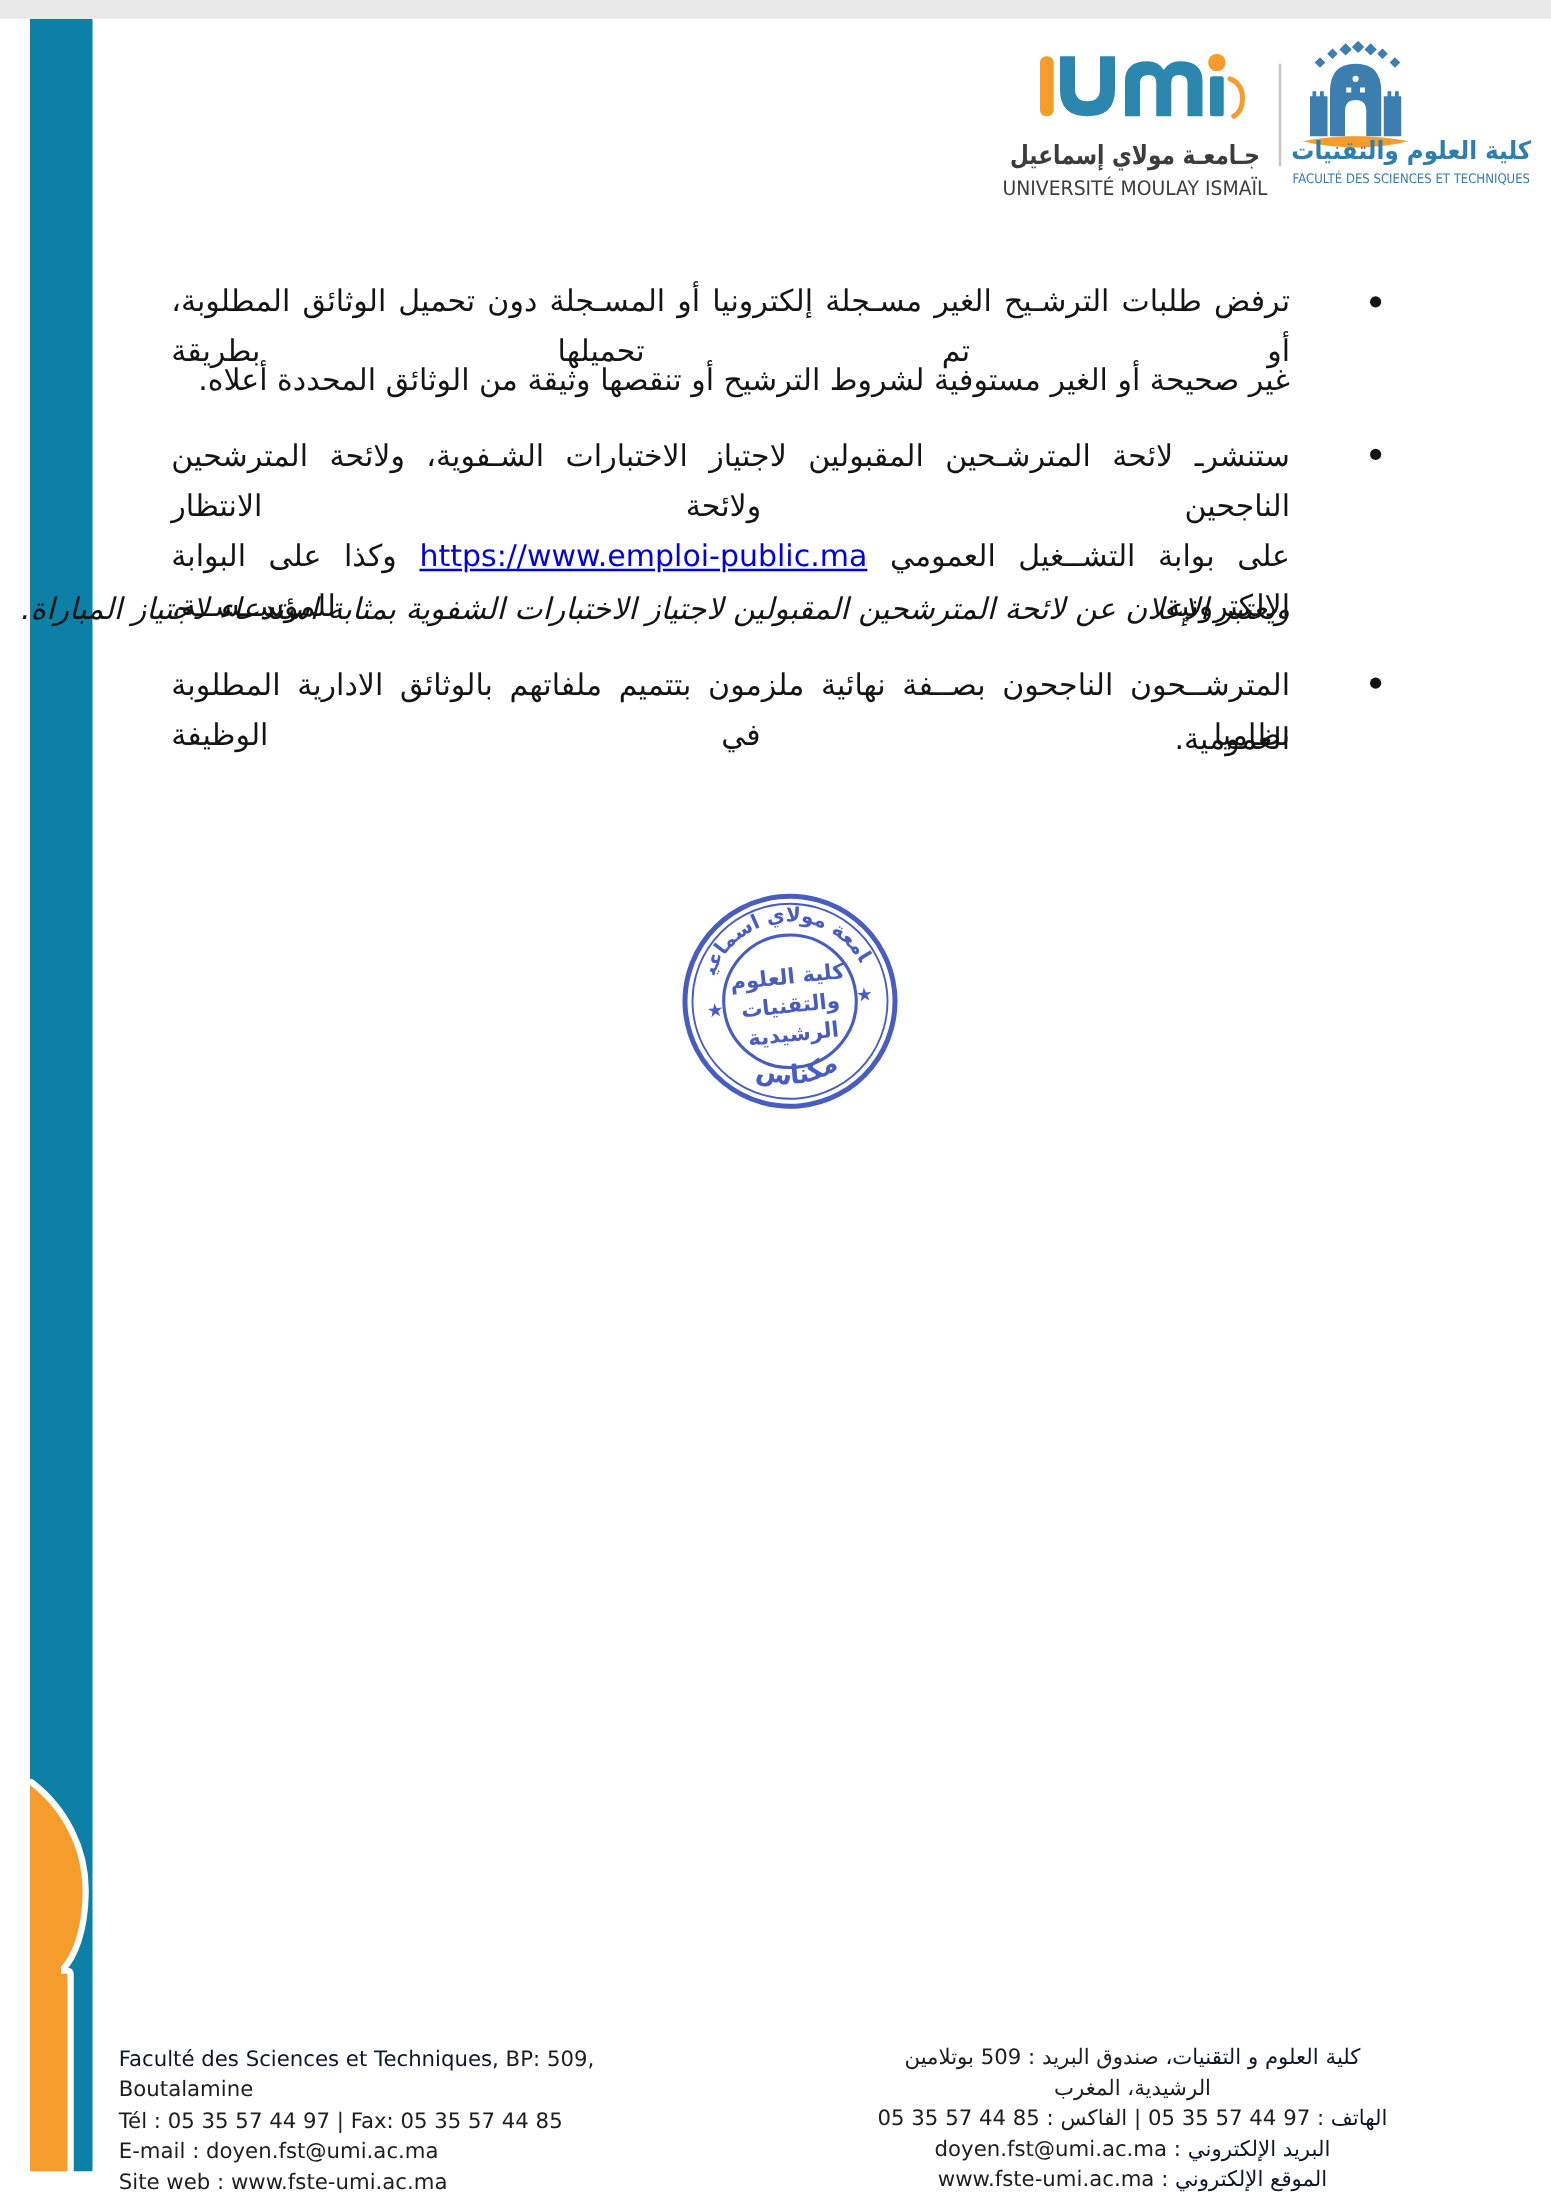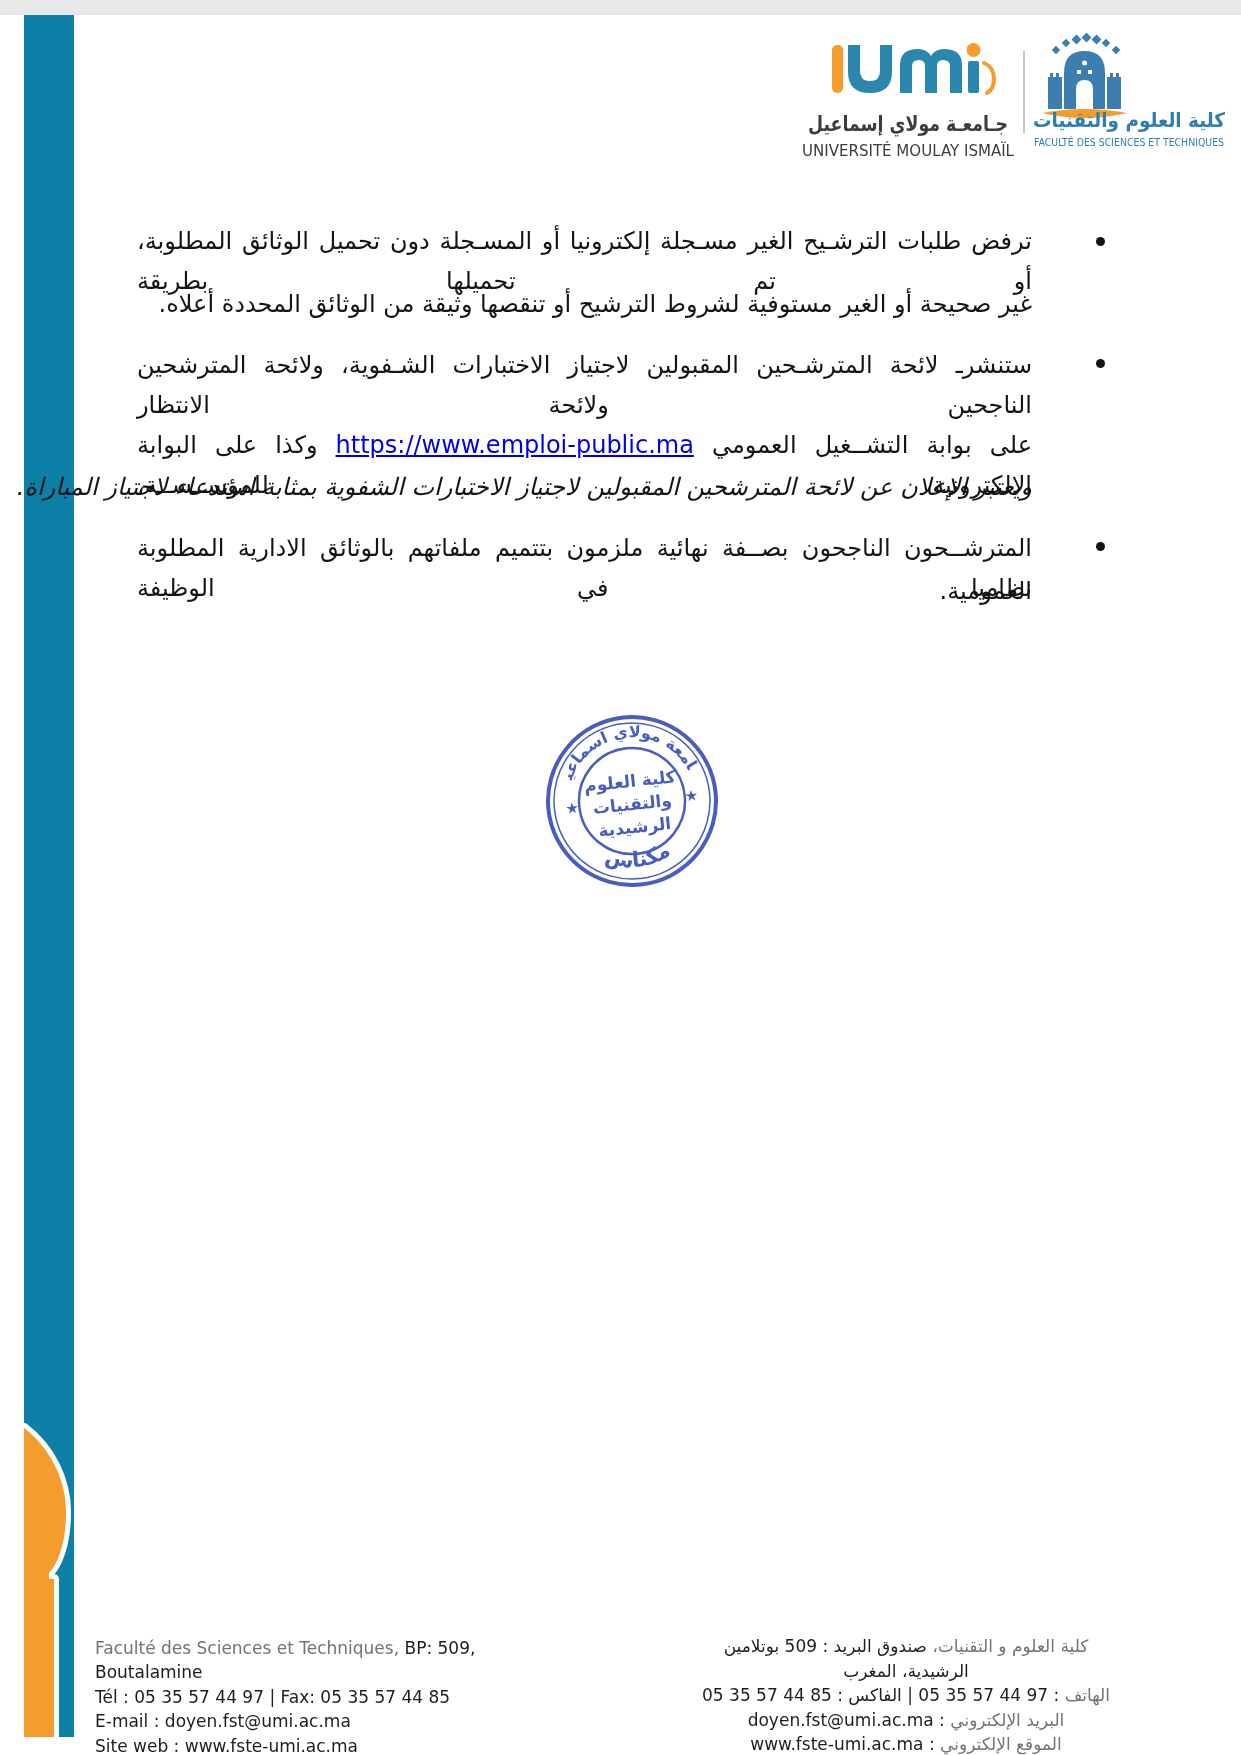--- a/index.html
+++ b/index.html
@@ -34,21 +34,21 @@
 
   
   .footer-fr {
     position:absolute; left:95px; top:1621px; width:480px;
     font-size:17px; line-height:24.4px; color:#1d1d1d;
   }
   .footer-ar {
     position:absolute; right:95px; top:1619px; width:480px;
     direction:rtl; text-align:center; font-size:17px; line-height:24.6px; color:#1d1d1d;
   }
-  .olabel { color:#737373; }
+  .olabel { color:#0f172a; }
   .ltr { direction:ltr; unicode-bidi:isolate; }
 </style>
 </head>
 <body>
 
 <div class="page">
 
   <div class="teal-bar"></div>
   <svg class="arch-svg" viewBox="0 0 110 335">
     <path d="M 24 18 C 50 38, 67 70, 66 105 C 65.5 135, 57 155, 49 163 L 49 169 L 54 169 L 54 327 L 24 327 Z" fill="#ffffff" stroke="#ffffff" stroke-width="10" stroke-linejoin="round"></path>

